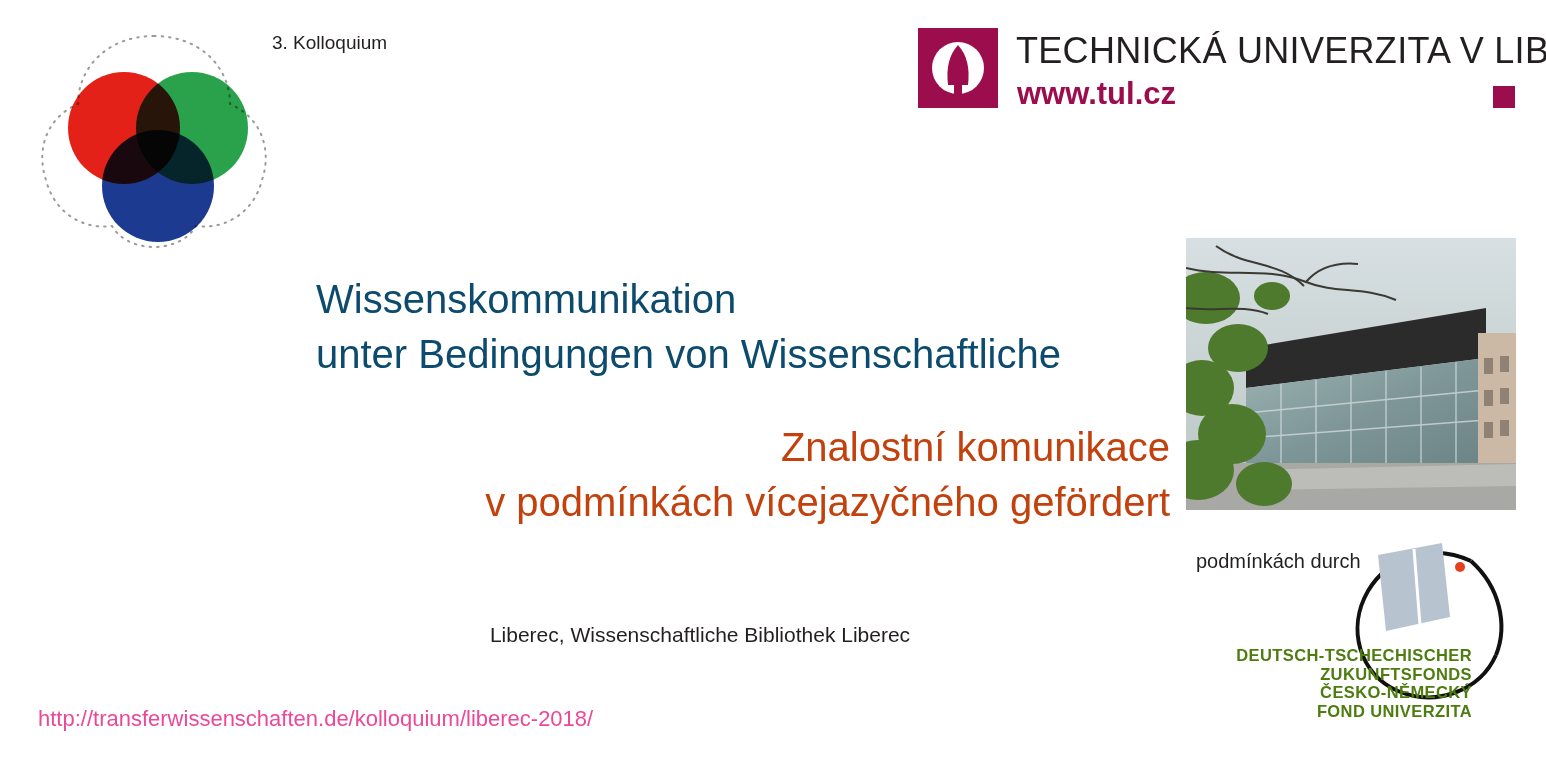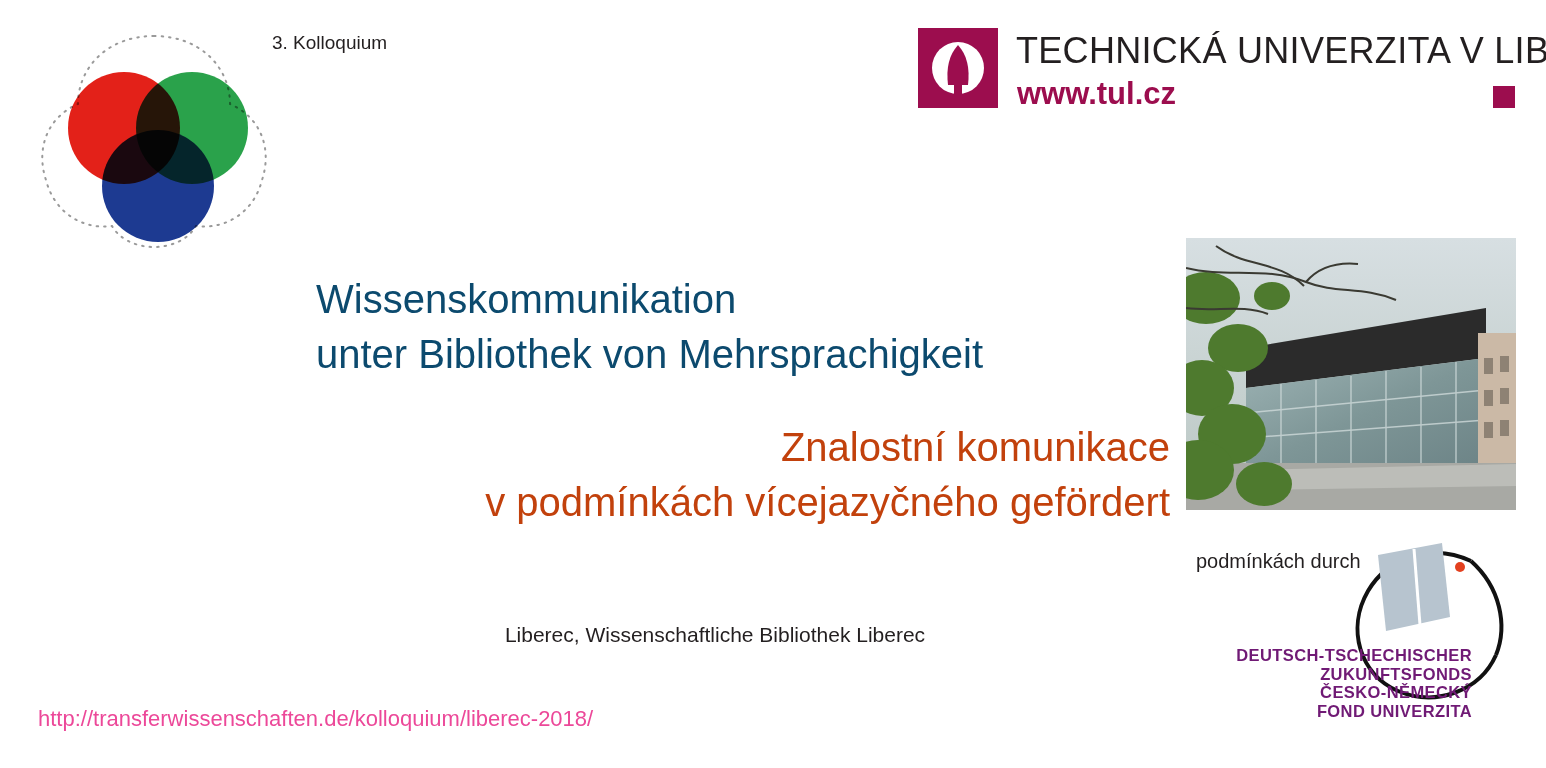--- a/index.html
+++ b/index.html
@@ -119,21 +119,21 @@
     width: 990px;
     text-align: right;
     font-size: 40px;
     line-height: 55px;
     color: #c2410c;
   }
 
   
   .venue {
     position: absolute;
-    left: 330px;
+    left: 315px;
     top: 620px;
     width: 770px;
     text-align: center;
     font-size: 21px;
     line-height: 30px;
     color: #231f20;
   }
 
   
   .page-url {
@@ -174,21 +174,21 @@
   .funder-text {
     position: absolute;
     left: 1228px;
     top: 646px;
     width: 244px;
     text-align: right;
     font-size: 16.5px;
     font-weight: bold;
     letter-spacing: 0.4px;
     line-height: 18.5px;
-    color: #701a75;
+    color: #4d7c0f;
   }
 </style>
 </head>
 <body>
 
 <div class="colloquium-logo">
   <svg class="dotted-cloud" viewBox="0 0 248 248">
     <path d="M124 14 C 171 14 200 46 200 82 C 232 96 242 128 232 158 C 224 190 196 208 166 204
              C 150 232 98 232 82 204 C 52 208 24 190 16 158 C 6 128 16 96 48 82 C 48 46 77 14 124 14 Z" fill="none" stroke="#9a9a9a" stroke-width="2" stroke-dasharray="1.5 6" stroke-linecap="round"></path>
   </svg>
@@ -210,21 +210,21 @@
     <path d="M40 17 C 31 27 28 40 30 57 L 50 57 C 52 40 49 27 40 17 Z" fill="#9c0d4e"></path>
     <rect x="36" y="50" width="8" height="16" fill="#9c0d4e"></rect>
   </svg>
   <div class="tul-name">TECHNICKÁ UNIVERZITA V LIBERCI</div>
   <div class="tul-url">www.tul.cz</div>
   <div class="tul-square"></div>
 </div>
 
 <div class="title-de">
   <div>Wissenskommunikation</div>
-  <div>unter Bibliothek von Mehrsprachigkeit</div>
+  <div>unter Bedingungen von Wissenschaftliche</div>
 </div>
 
 <div class="title-cs">
   <div>Znalostní komunikace</div>
   <div>v podmínkách vícejazyčného gefördert</div>
 </div>
 
 <div class="venue">
   <div>Liberec, Wissenschaftliche Bibliothek Liberec</div>
 </div>

